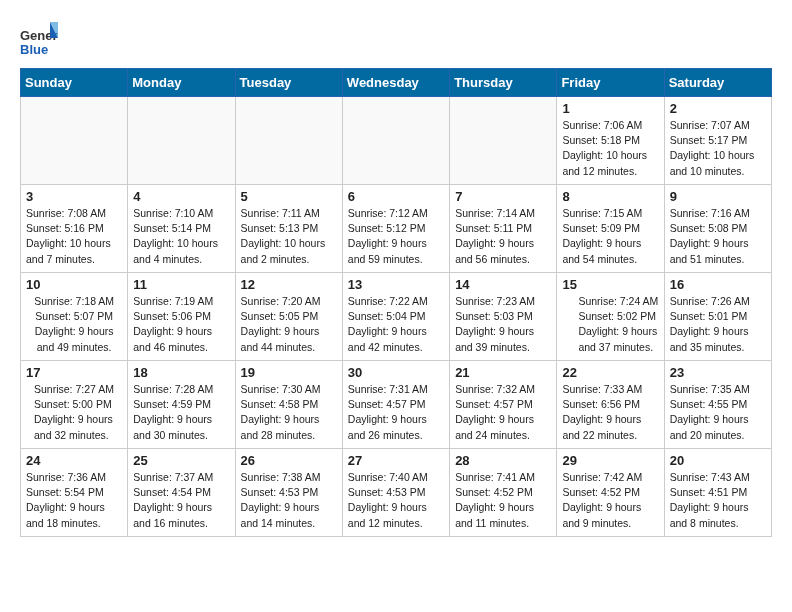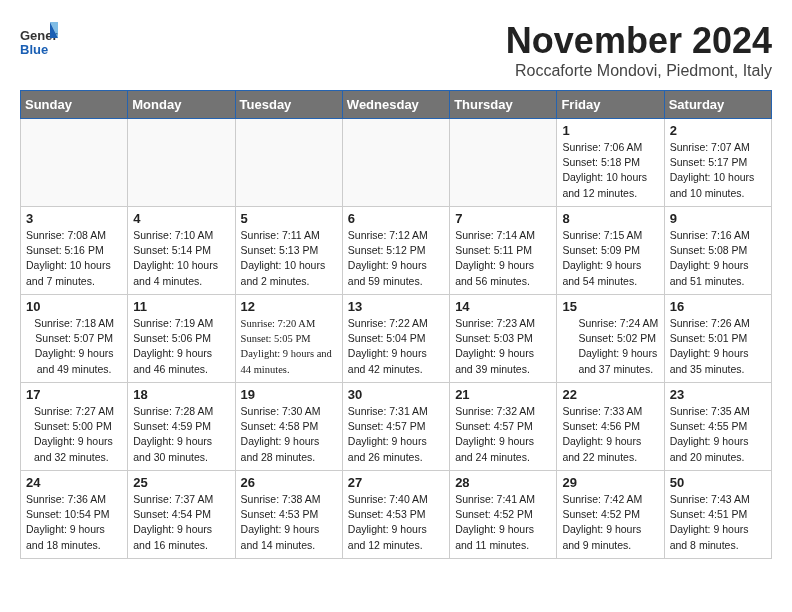--- a/index.html
+++ b/index.html
@@ -40,21 +40,21 @@
     .location {
       font-size: 16px;
       color: #444;
     }
     table {
       width: 100%;
       border-collapse: collapse;
       table-layout: fixed;
     }
     th {
-      background-color: #737373;
+      background-color: #0369a1;
       color: #fff;
       font-size: 13px;
       font-weight: bold;
       padding: 6px 4px;
       text-align: left;
       border: 1px solid #2563b0;
     }
     td {
       border: 1px solid #ccc;
       vertical-align: top;
@@ -85,24 +85,20 @@
 <div class="header-logo">
   <div class="logo">
     <svg class="logo-icon" viewBox="0 0 38 38" xmlns="http://www.w3.org/2000/svg">
       <text x="0" y="20" font-size="13" font-weight="bold" fill="#333">General</text>
       <text x="0" y="34" font-size="13" font-weight="bold" fill="#1a5fb4">Blue</text>
 
       <polygon points="30,2 38,18 30,18" fill="#1a5fb4"></polygon>
       <polygon points="30,2 38,2 38,18" fill="#2a90d4" opacity="0.6"></polygon>
     </svg>
   </div>
-  <div class="title-block">
-    <div class="month-title">November 2024</div>
-    <div class="location">Roccaforte Mondovi, Piedmont, Italy</div>
-  </div>
 </div>
 
 <table>
   <thead>
     <tr>
     <th>Sunday</th>
         <th>Monday</th>
         <th>Tuesday</th>
         <th>Wednesday</th>
         <th>Thursday</th>
@@ -182,21 +178,21 @@
 Daylight: 9 hours and 49 minutes.</div>
         </td>
         <td>
           <div class="day-num">11</div>
           <div class="day-info" style="white-space: pre-line;">Sunrise: 7:19 AM
 Sunset: 5:06 PM
 Daylight: 9 hours and 46 minutes.</div>
         </td>
         <td>
           <div class="day-num">12</div>
-          <div class="day-info" style="white-space: pre-line; font-family: Liberation Serif, serif;">Sunrise: 7:20 AM
+          <div class="day-info" style="white-space: pre-line;">Sunrise: 7:20 AM
 Sunset: 5:05 PM
 Daylight: 9 hours and 44 minutes.</div>
         </td>
         <td>
           <div class="day-num">13</div>
           <div class="day-info" style="white-space: pre-line;">Sunrise: 7:22 AM
 Sunset: 5:04 PM
 Daylight: 9 hours and 42 minutes.</div>
         </td>
         <td>
@@ -245,35 +241,35 @@
         </td>
         <td>
           <div class="day-num">21</div>
           <div class="day-info" style="white-space: pre-line;">Sunrise: 7:32 AM
 Sunset: 4:57 PM
 Daylight: 9 hours and 24 minutes.</div>
         </td>
         <td>
           <div class="day-num">22</div>
           <div class="day-info" style="white-space: pre-line;">Sunrise: 7:33 AM
-Sunset: 4:56 PM
+Sunset: 6:56 PM
 Daylight: 9 hours and 22 minutes.</div>
         </td>
         <td>
           <div class="day-num">23</div>
           <div class="day-info" style="white-space: pre-line;">Sunrise: 7:35 AM
 Sunset: 4:55 PM
 Daylight: 9 hours and 20 minutes.</div>
         </td>
       </tr>
       <tr>
         <td>
           <div class="day-num">24</div>
           <div class="day-info" style="white-space: pre-line;">Sunrise: 7:36 AM
-Sunset: 10:54 PM
+Sunset: 5:54 PM
 Daylight: 9 hours and 18 minutes.</div>
         </td>
         <td>
           <div class="day-num">25</div>
           <div class="day-info" style="white-space: pre-line;">Sunrise: 7:37 AM
 Sunset: 4:54 PM
 Daylight: 9 hours and 16 minutes.</div>
         </td>
         <td>
           <div class="day-num">26</div>
@@ -293,20 +289,20 @@
 Sunset: 4:52 PM
 Daylight: 9 hours and 11 minutes.</div>
         </td>
         <td>
           <div class="day-num">29</div>
           <div class="day-info" style="white-space: pre-line;">Sunrise: 7:42 AM
 Sunset: 4:52 PM
 Daylight: 9 hours and 9 minutes.</div>
         </td>
         <td>
-          <div class="day-num">50</div>
+          <div class="day-num">20</div>
           <div class="day-info" style="white-space: pre-line;">Sunrise: 7:43 AM
 Sunset: 4:51 PM
 Daylight: 9 hours and 8 minutes.</div>
         </td>
       </tr>
     </tbody>
 </table>
 
 </body></html>

